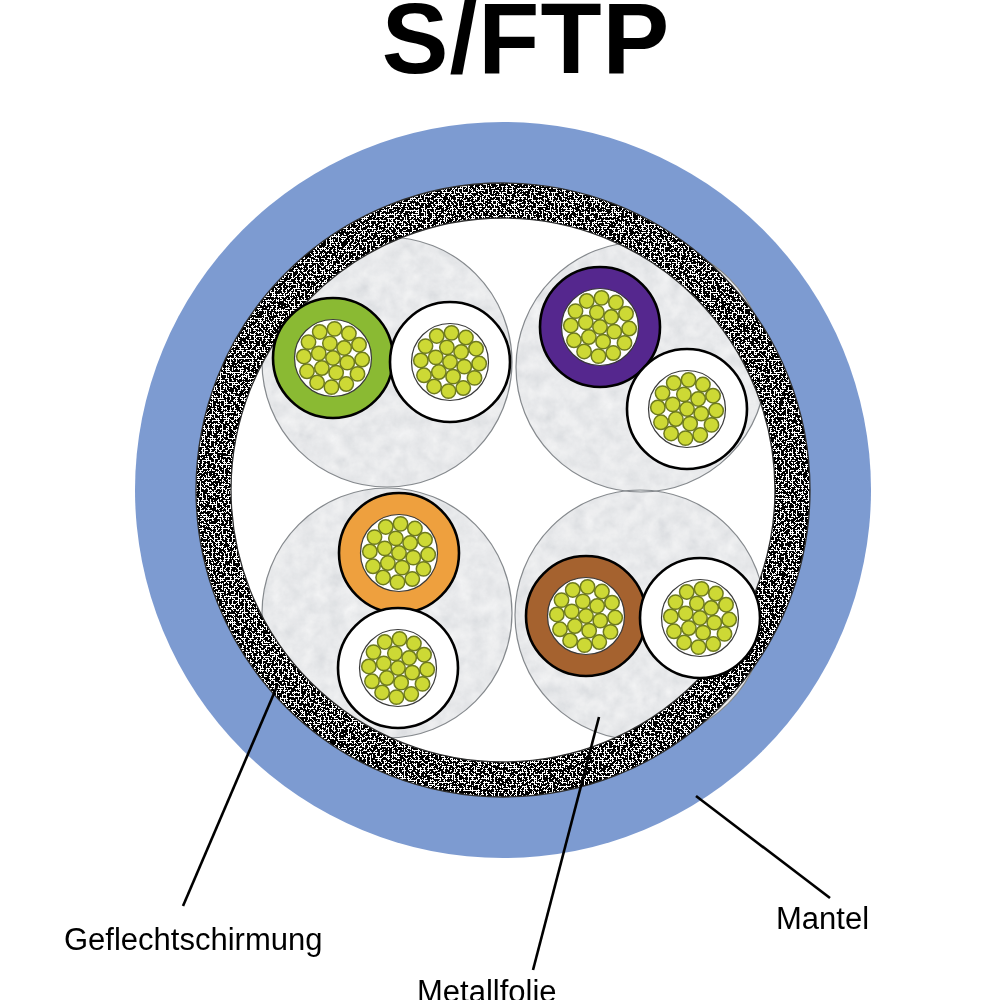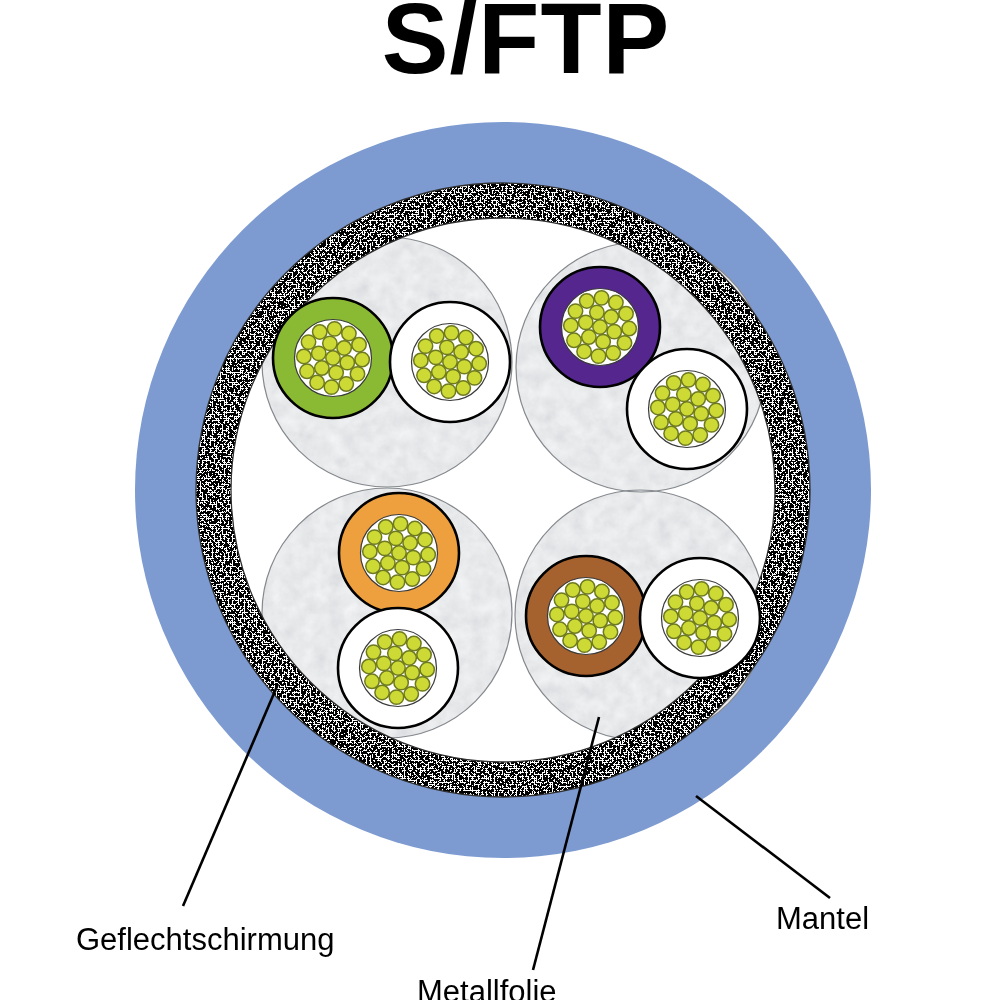--- a/index.html
+++ b/index.html
@@ -3,21 +3,21 @@
 <meta charset="utf-8">
 <style>
   * { margin:0; padding:0; box-sizing:border-box; }
   html,body { width:1000px; height:1000px; overflow:hidden; background:#ffffff;
               font-family:"Liberation Sans", sans-serif; }
   .stage { position:relative; width:1000px; height:1000px; }
   svg { position:absolute; left:0; top:0; }
   .title { position:absolute; top:-12px; left:26px; width:1000px; text-align:center;
            font-size:100px; font-weight:bold; letter-spacing:1px; color:#000; line-height:1; }
   .label { position:absolute; font-size:31px; color:#000; white-space:nowrap; }
-  .label-braid  { left:76px;  top:922px; }
+  .label-braid  { left:64px;  top:922px; }
   .label-foil   { left:417px; top:974px; }
   .label-jacket { left:776px; top:901px; }
 </style>
 </head>
 <body>
 
 <div class="stage">
 
   <svg id="diagram-svg" width="1000" height="1000" viewBox="0 0 1000 1000">
     <defs>

